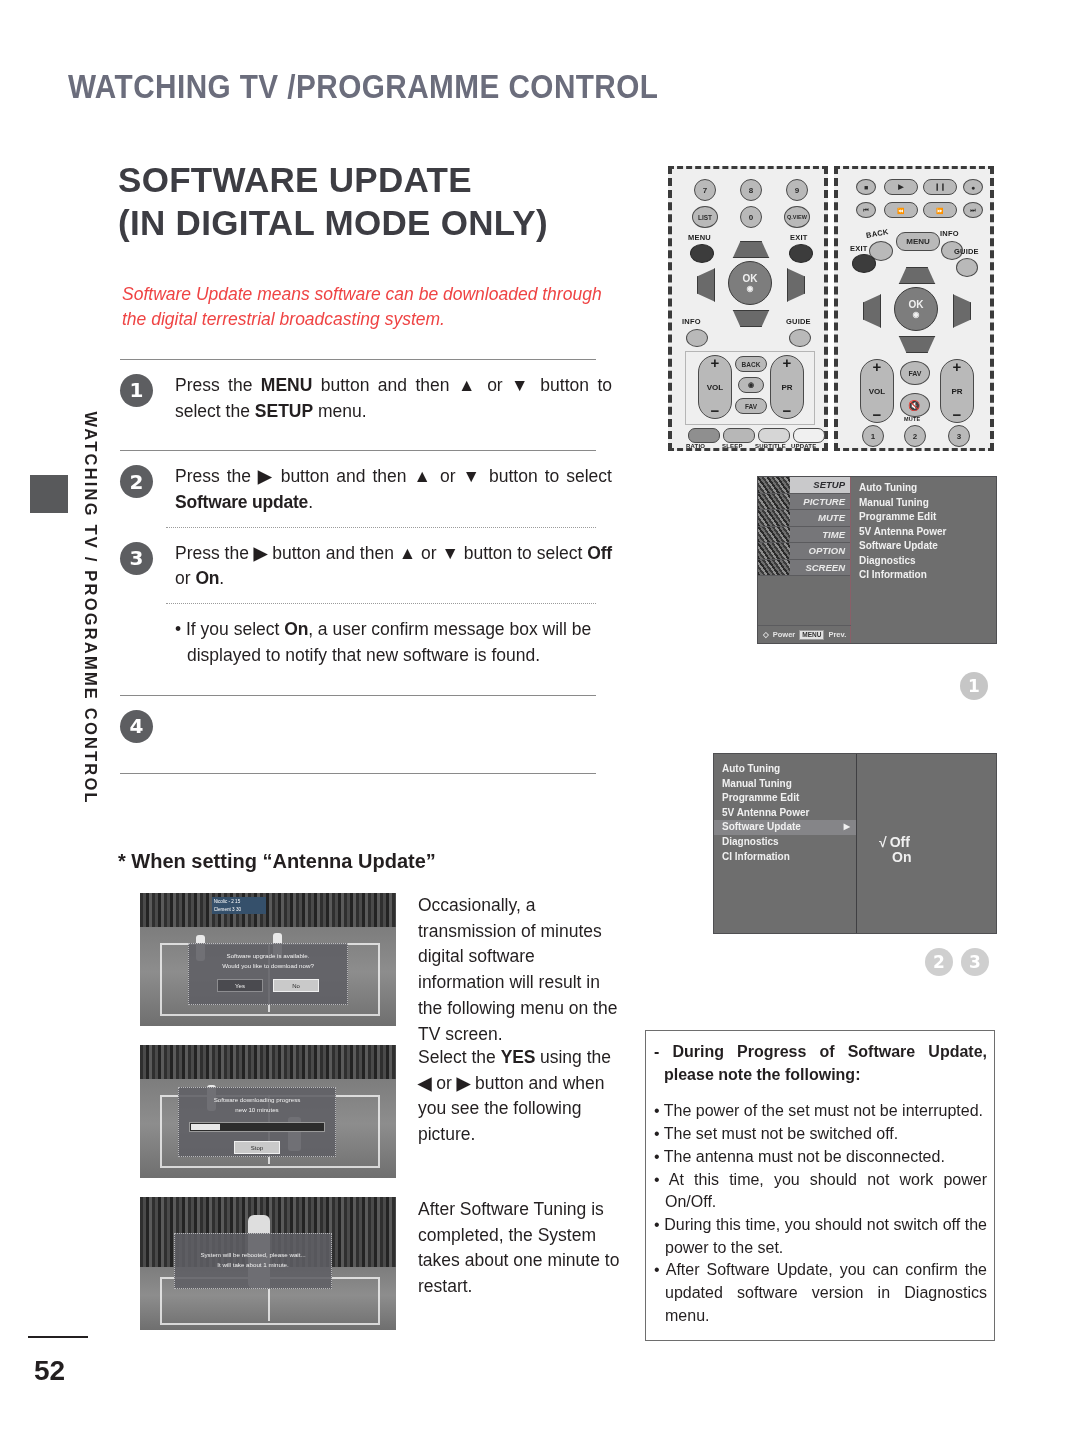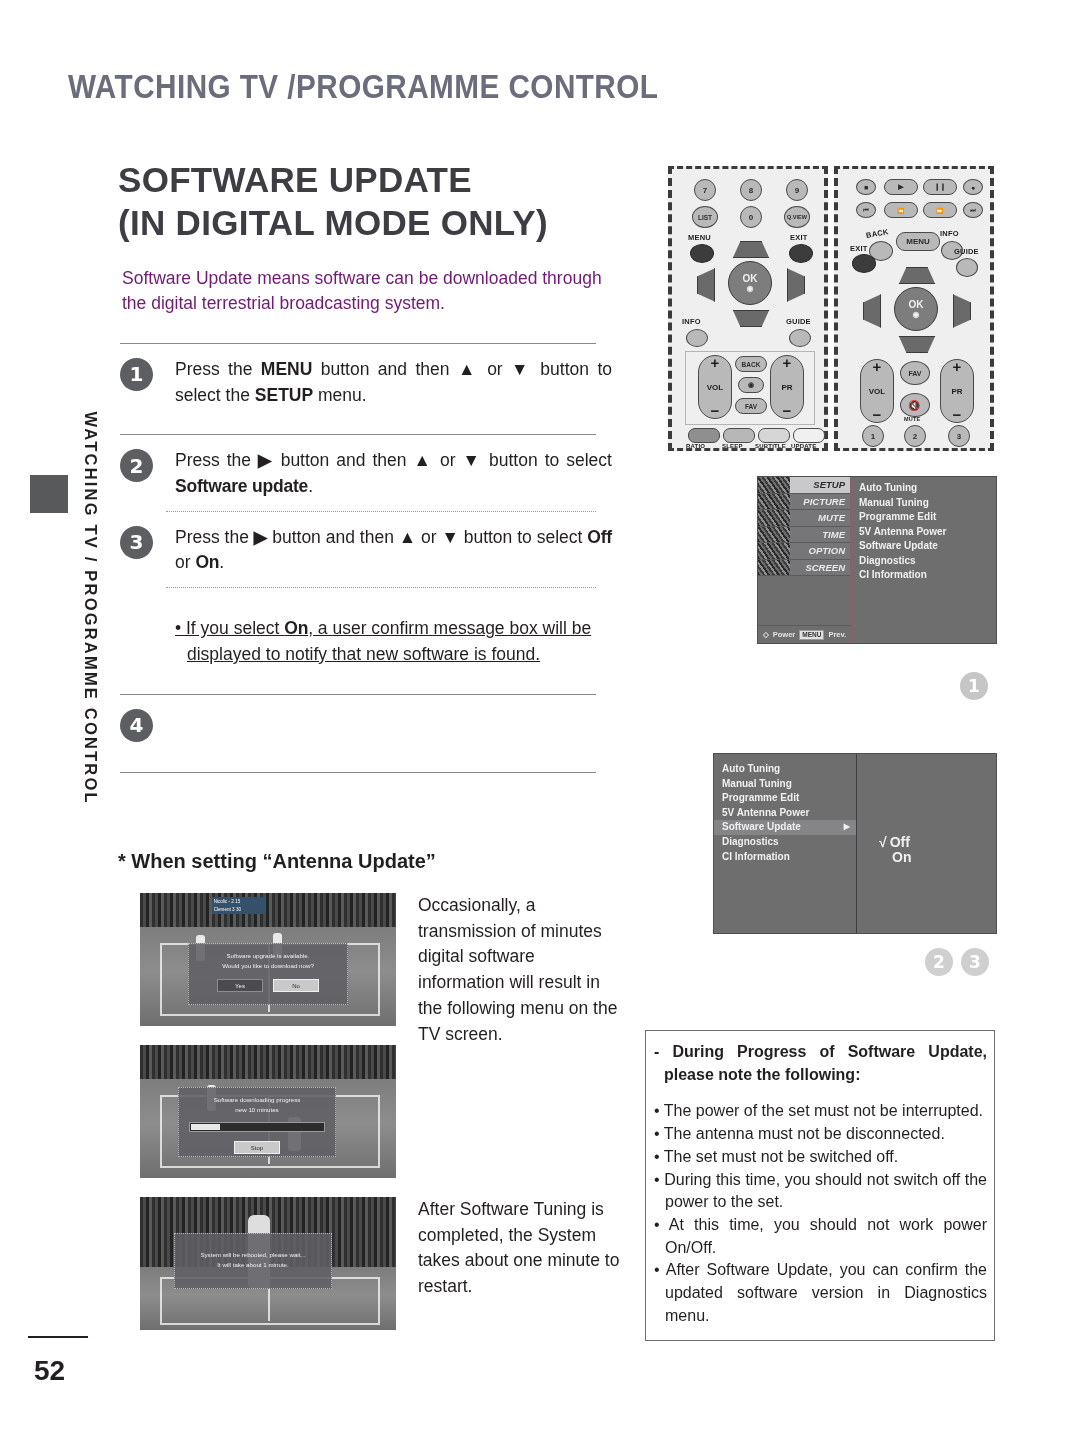--- a/index.html
+++ b/index.html
@@ -29,42 +29,42 @@
   }
   
   #col-left{position:absolute;left:118px;top:158px;width:500px;}
   h1.sect{
     font-family:"Liberation Sans Narrow","Liberation Sans",sans-serif;
     font-size:35px;font-weight:bold;line-height:1.23;margin:0;
     color:#3d3d43;letter-spacing:.3px;
   }
   h1.sect .l2{display:block;}
   p.intro{
-    font-size:17.5px;line-height:1.45;margin:22px 0 0 4px;color:#701a75;
+    font-size:17.5px;line-height:1.45;margin:38px 0 0 4px;color:#ef4444;font-style:italic;
   }
   hr.solid{
     border:0;border-top:1.4px solid #8a8a8a;margin:26px 0 0 2px;width:476px;
   }
   hr.dotted{
     border:0;border-top:1.6px dotted #9b9b9b;margin:11px 0 0 48px;width:430px;
   }
   
   .step{position:relative;margin:13px 0 0 0;min-height:38px;}
   .step .bullet{
     position:absolute;left:2px;top:1px;width:33px;height:33px;border-radius:50%;
     background:#5d5e61;color:#fff;font-size:20px;font-weight:bold;
     display:flex;align-items:center;justify-content:center;
     font-family:"DejaVu Sans",sans-serif;
   }
   .step .txt{
     margin-left:57px;font-size:17.5px;line-height:1.47;
     text-align:justify;padding-right:6px;
   }
-  .note{margin:28px 0 0 57px;font-size:17.5px;line-height:1.47;
-        text-indent:-12px;padding-left:12px;text-decoration:underline;}
+  .note{margin:13px 0 0 57px;font-size:17.5px;line-height:1.47;
+        text-indent:-12px;padding-left:12px;}
   
   #when-setting{
     position:absolute;left:118px;top:850px;font-size:20px;font-weight:bold;
     color:#231f20;
   }
   .tvrow{position:absolute;display:flex;gap:22px;align-items:flex-start;}
   .tvshot{
     width:256px;height:133px;position:relative;overflow:hidden;
     background:#6d6d6d;flex:none;
   }
@@ -256,20 +256,21 @@
     <div class="osd-dialog" style="left:38px;top:42px;width:158px;height:70px;">
       <div class="msg">Software downloading progress<br>new 10 minutes</div>
       <div class="progbar">
           <i style="width: 22%;"></i>
         </div>
       <div class="btns">
         <div class="btn sel">Stop</div>
       </div>
     </div>
   </div>
+  <div class="tvcap"><span>Select the </span><span style="font-weight: bold; letter-spacing: -0.2px;">YES</span><span> using the </span><span style="font-weight: bold;">◀</span><span> or </span><span style="font-weight: bold;">▶</span><span> button and when you see the following picture.</span></div>
 </div>
 
 <div class="tvrow" style="left:140px;top:1197px;">
   <div class="tvshot">
     <div class="crowd" style="height:70px;"></div>
     <div class="court" style="top:70px;"></div>
     <div class="player" style="left:42%;top:18px;width:22px;height:74px;background:#dedede;border-radius:6px;"></div>
     <div class="osd-dialog" style="left:34px;top:36px;width:158px;height:56px;">
       <div class="msg" style="padding-top:16px;">System will be rebooted, please wait...<br>It will take about 1 minute.</div>
     </div>
@@ -463,22 +464,22 @@
 </div>
 <div id="markers23">
   <div>2</div>
   <div>3</div>
 </div>
 
 <div id="warnbox">
   <div class="hd">- During Progress of Software Update, please note the following:</div>
   <ul>
     <li>• The power of the set must not be interrupted.</li>
+    <li>• The set must not be switched off.</li>
     <li>• The antenna must not be disconnected.</li>
-    <li>• The set must not be switched off.</li>
+    <li>• At this time, you should not work power On/Off.</li>
     <li>• During this time, you should not switch off the power to the set.</li>
-    <li>• At this time, you should not work power On/Off.</li>
     <li>• After Software Update, you can confirm the updated software version in Diagnostics menu.</li>
   </ul>
 </div>
 
 <div id="foot-rule"></div>
 <div id="page-num">52</div>
 
 </body></html>

